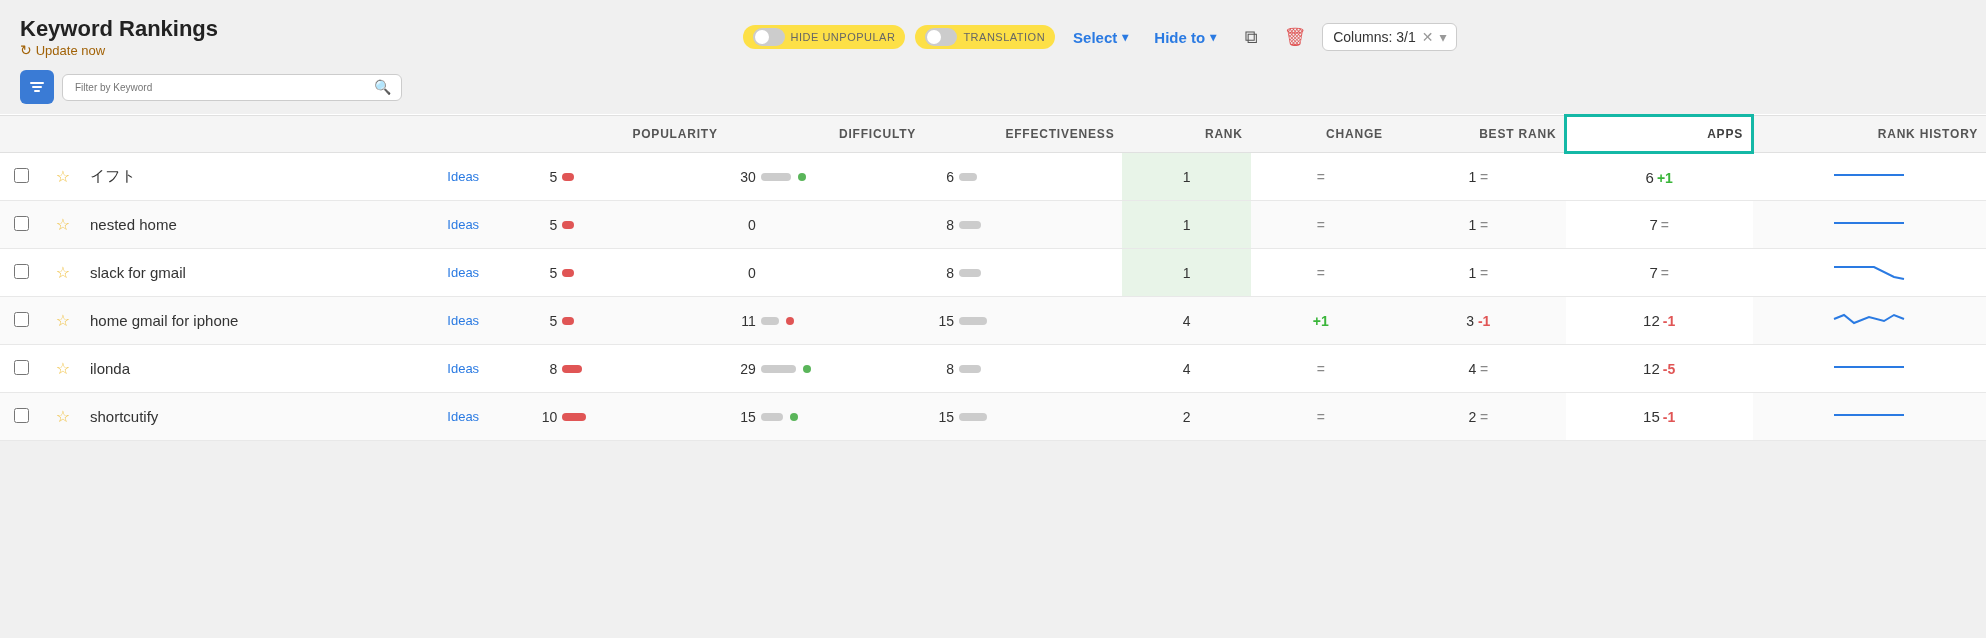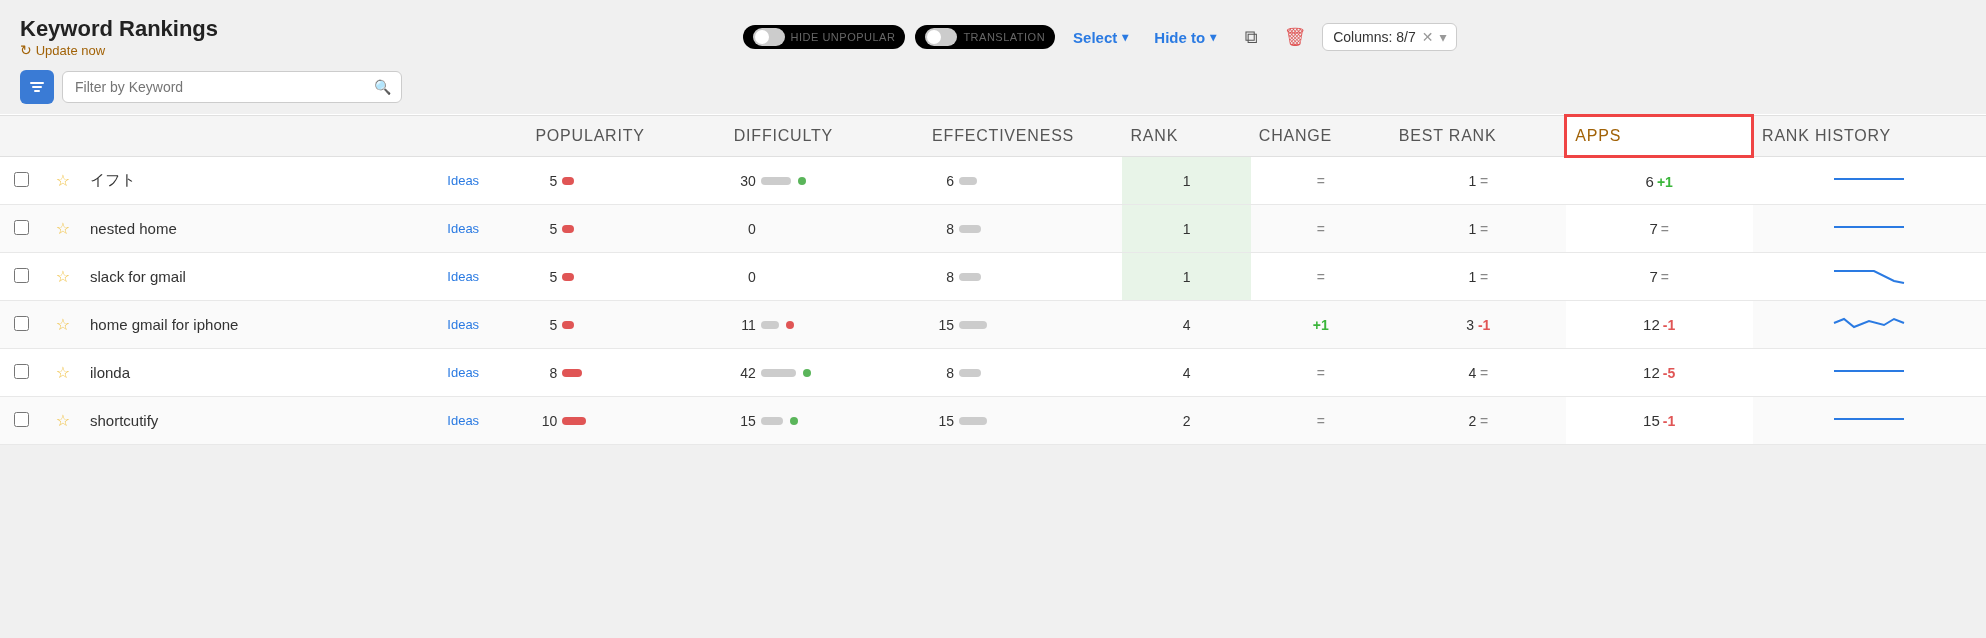--- a/index.html
+++ b/index.html
@@ -41,21 +41,21 @@
       display: flex;
       align-items: center;
       gap: 10px;
       flex: 1;
       justify-content: center;
     }
     .toggle-group {
       display: flex;
       align-items: center;
       gap: 6px;
-      background: #000000;
+      background: #fde047;
       border-radius: 20px;
       padding: 3px 10px;
       font-size: 13px;
       color: #555;
     }
     .toggle-switch {
       width: 32px;
       height: 18px;
       background: #ccc;
       border-radius: 9px;
@@ -136,21 +136,21 @@
     .filter-icon-btn svg { fill: white; }
     .filter-input-wrap {
       position: relative;
       width: 340px;
     }
     .filter-input {
       width: 100%;
       padding: 7px 32px 7px 12px;
       border: 1px solid #ccc;
       border-radius: 6px;
-      font-size: 14px;
+      font-size: 10px;
       color: #999;
       background: white;
       outline: none;
     }
     .filter-search-icon {
       position: absolute;
       right: 10px;
       top: 50%;
       transform: translateY(-50%);
       color: #999;
@@ -176,34 +176,34 @@
     colgroup col.col-difficulty { width: 170px; }
     colgroup col.col-effectiveness { width: 170px; }
     colgroup col.col-rank { width: 110px; }
     colgroup col.col-change { width: 120px; }
     colgroup col.col-bestrank { width: 150px; }
     colgroup col.col-apps { width: 160px; }
     colgroup col.col-history { width: 200px; }
 
     thead th {
       padding: 10px 8px;
-      text-align: left;
-      font-size: 16px;
-      font-weight: 400;
+      text-align: right;
+      font-size: 12px;
+      font-weight: 700;
       color: #555;
       letter-spacing: 0.8px;
       text-transform: uppercase;
       background: #f5f5f5;
       border-bottom: 1px solid #e0e0e0;
       border-top: 1px solid #e0e0e0;
     }
     thead th.col-apps-header {
-      border: 3px solid #ef4444;
+      border: 3px solid #14b8a6;
       background: white;
-      color: #a16207;
+      color: #404040;
     }
     tbody tr {
       border-bottom: 1px solid #e8e8e8;
     }
     tbody tr:nth-child(even) { background: #fafafa; }
     tbody tr:nth-child(odd) { background: white; }
     tbody td {
       padding: 10px 8px;
       text-align: center;
       vertical-align: middle;
@@ -305,21 +305,21 @@
         <span class="toggle-label">Translation</span>
       </div>
 
       <button class="btn-select">Select</button>
       <button class="btn-select">Hide to</button>
 
       <button class="btn-icon">⧉</button>
       <button class="btn-icon" style="color:#e05555;">🗑</button>
 
       <div class="btn-columns">
-        <span>Columns: 8/7</span>
+        <span>Columns: 3/1</span>
         <span class="x">✕</span>
         <span class="arrow">▾</span>
       </div>
     </div>
   </div>
 
   <div class="filter-row">
     <div class="filter-icon-btn">
       <svg width="16" height="16" viewBox="0 0 16 16">
         <rect x="1" y="3" width="14" height="2" rx="1"></rect>
@@ -573,21 +573,21 @@
     </td>
     <td>
       <div class="bar-wrap">
     <span class="bar-num">8</span>
     <span class="mini-bar bar-red" style="width:20px"></span>
 
   </div>
     </td>
     <td>
       <div class="bar-wrap">
-    <span class="bar-num">42</span>
+    <span class="bar-num">29</span>
     <span class="mini-bar bar-gray" style="width:35px"></span>
     <span class="bar-dot" style="background:#5ab55a"></span>
   </div>
     </td>
     <td>
       <div class="bar-wrap">
     <span class="bar-num">8</span>
     <span class="mini-bar bar-gray" style="width:22px"></span>
 
   </div>

